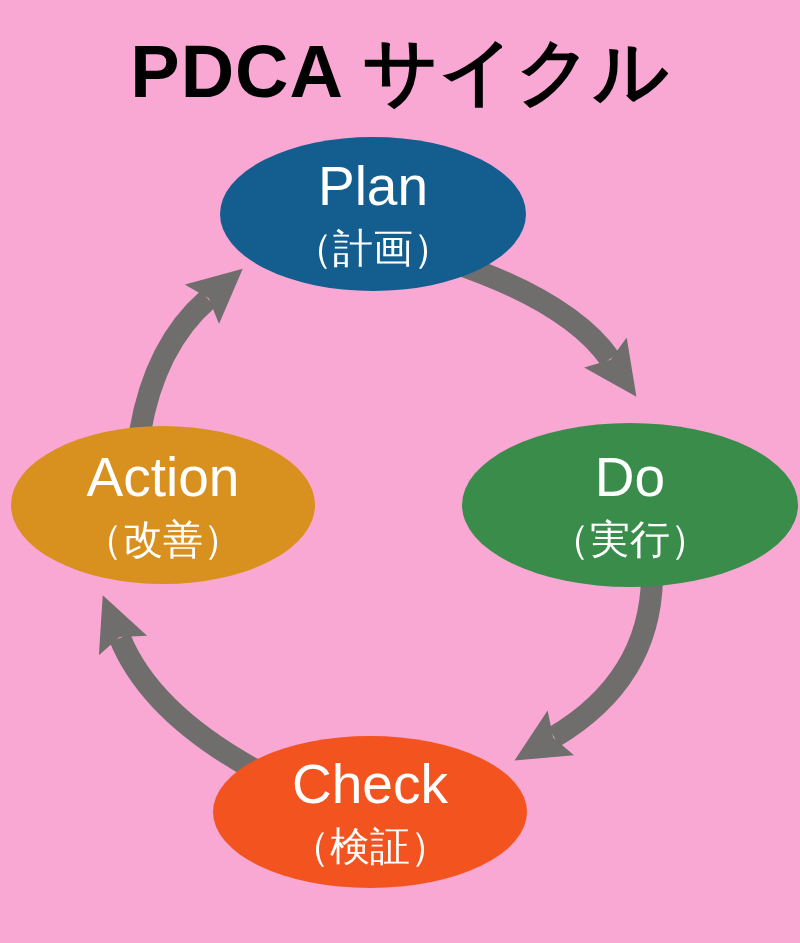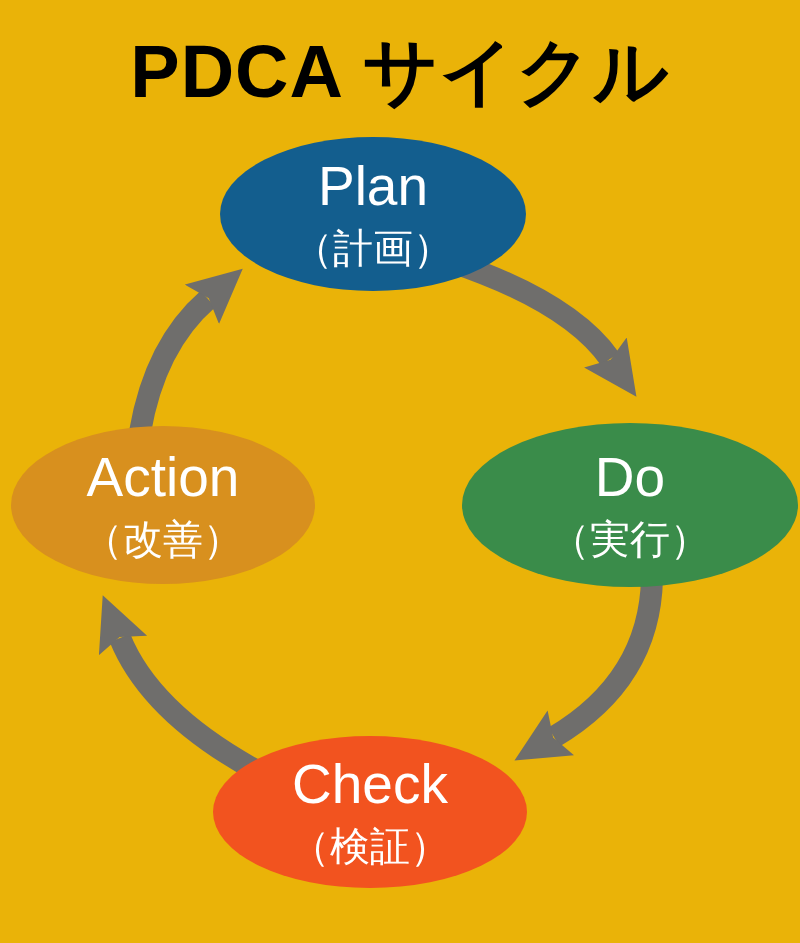--- a/index.html
+++ b/index.html
@@ -4,21 +4,21 @@
 <style>
   html, body {
     margin: 0;
     padding: 0;
     background: #ffffff;
   }
   .stage {
     width: 800px;
     height: 943px;
     position: relative;
-    background: #eab308;
+    background: #f9a8d4;
     overflow: hidden;
   }
   svg {
     display: block;
   }
   svg text {
     font-family: "Liberation Sans", "DejaVu Sans", sans-serif;
   }
   .title-text {
     font-size: 74px;

